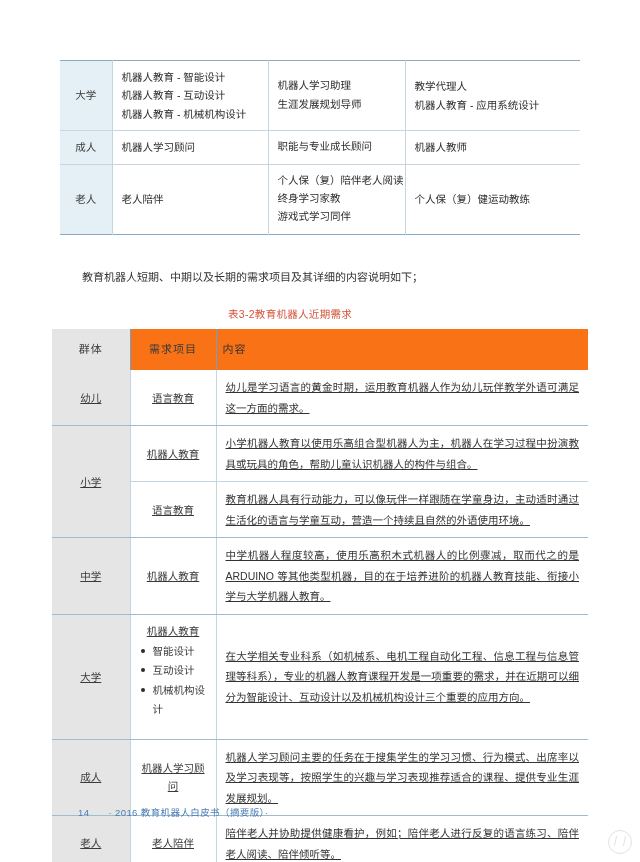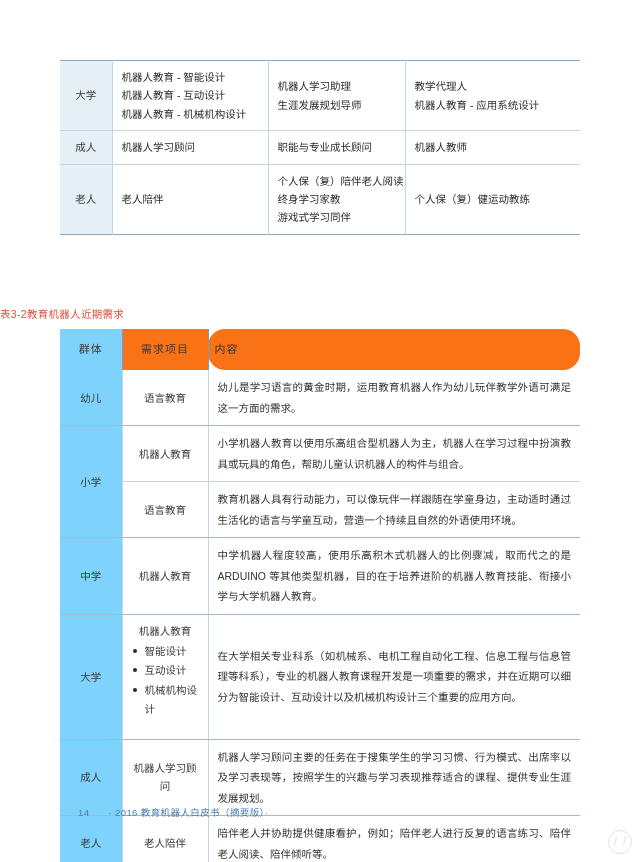--- a/index.html
+++ b/index.html
@@ -56,21 +56,21 @@
     color: #3a3a3a;
     width: 52px;
   }
   #table-top td {
     border-bottom: 1px solid #c4d6e2;
   }
   #table-top tr:last-child td {
     border-bottom: none;
   }
   #table-top .c1 { width: 156px; border-right: 1px solid #c4d6e2; }
-  #table-top .c2 { width: 137px; border-right: 1px solid #c4d6e2; }
+  #table-top .c2 { width: 137px; border-right: 1px solid #c4d6e2; font-family: Liberation Mono, monospace; }
   #table-top .c3 { width: 175px; }
   #table-top .grp { border-right: 1px solid #c4d6e2; }
   .lines > div { white-space: nowrap; }
 
   
   #intro {
     position: absolute;
     left: 60px;
     top: 256px;
     width: 520px;
@@ -79,23 +79,25 @@
     text-indent: 22px;
     color: #333;
   }
 
   
   #table2-caption {
     position: absolute;
     left: 0;
     top: 306px;
     width: 532px;
+    text-align: center;
     font-size: 10.5px;
     color: #d4533b;
     letter-spacing: .3px;
+    padding-left: 24px;
   }
 
   #table-bottom-wrap {
     position: absolute;
     left: 0;
     top: 329px;
     width: 640px;
   }
   #table-bottom {
     border-bottom: 1.8px solid #7fa4bd;
@@ -108,41 +110,41 @@
     font-size: 11px;
     letter-spacing: 1px;
     padding: 10px 6px;
     border-right: 1px solid #6fa0cc;
   }
   #table-bottom thead th:last-child { border-right: none; }
 
   #table-bottom td {
     border-bottom: 1.2px solid #9dbcd0;
     border-right: 1px solid #c4d6e2;
+    text-decoration: underline;
   }
   #table-bottom td:last-child { border-right: none; }
   #table-bottom tr:last-child td { border-bottom: none; }
 
   #table-bottom .col-grp {
-    background: #7dd3fc;
+    background: #e5e5e5;
     text-align: center;
     color: #3a3a3a;
-    width: 62px;
+    width: 78px;
   }
   #table-bottom .col-item {
     text-align: center;
     color: #3a3a3a;
     width: 86px;
   }
   #table-bottom .col-body {
     width: 372px;
     text-align: justify;
     line-height: 1.95;
     color: #333;
-    border-radius: 17px;
   }
   .inner-sep { border-bottom: 1px solid #c4d6e2 !important; }
 
   .bullets {
     list-style: none;
     margin: 2px 0 12px 0;
     padding: 0;
     text-align: left;
     display: inline-block;
   }
@@ -272,20 +274,21 @@
             <td class="c3">
               <div class="lines">
                 <div>个人保（复）健运动教练</div>
               </div>
             </td>
           </tr>
         </tbody>
     </table>
   </div>
 
+  <p id="intro">教育机器人短期、中期以及长期的需求项目及其详细的内容说明如下；</p>
 
   <div id="table2-caption">表3-2教育机器人近期需求</div>
 
   <div id="table-bottom-wrap">
     <table id="table-bottom" class="doc-table">
       <thead>
         <tr>
           <th class="col-grp">群体</th>
           <th class="col-item">需求项目</th>
           <th class="col-body">内容</th>

